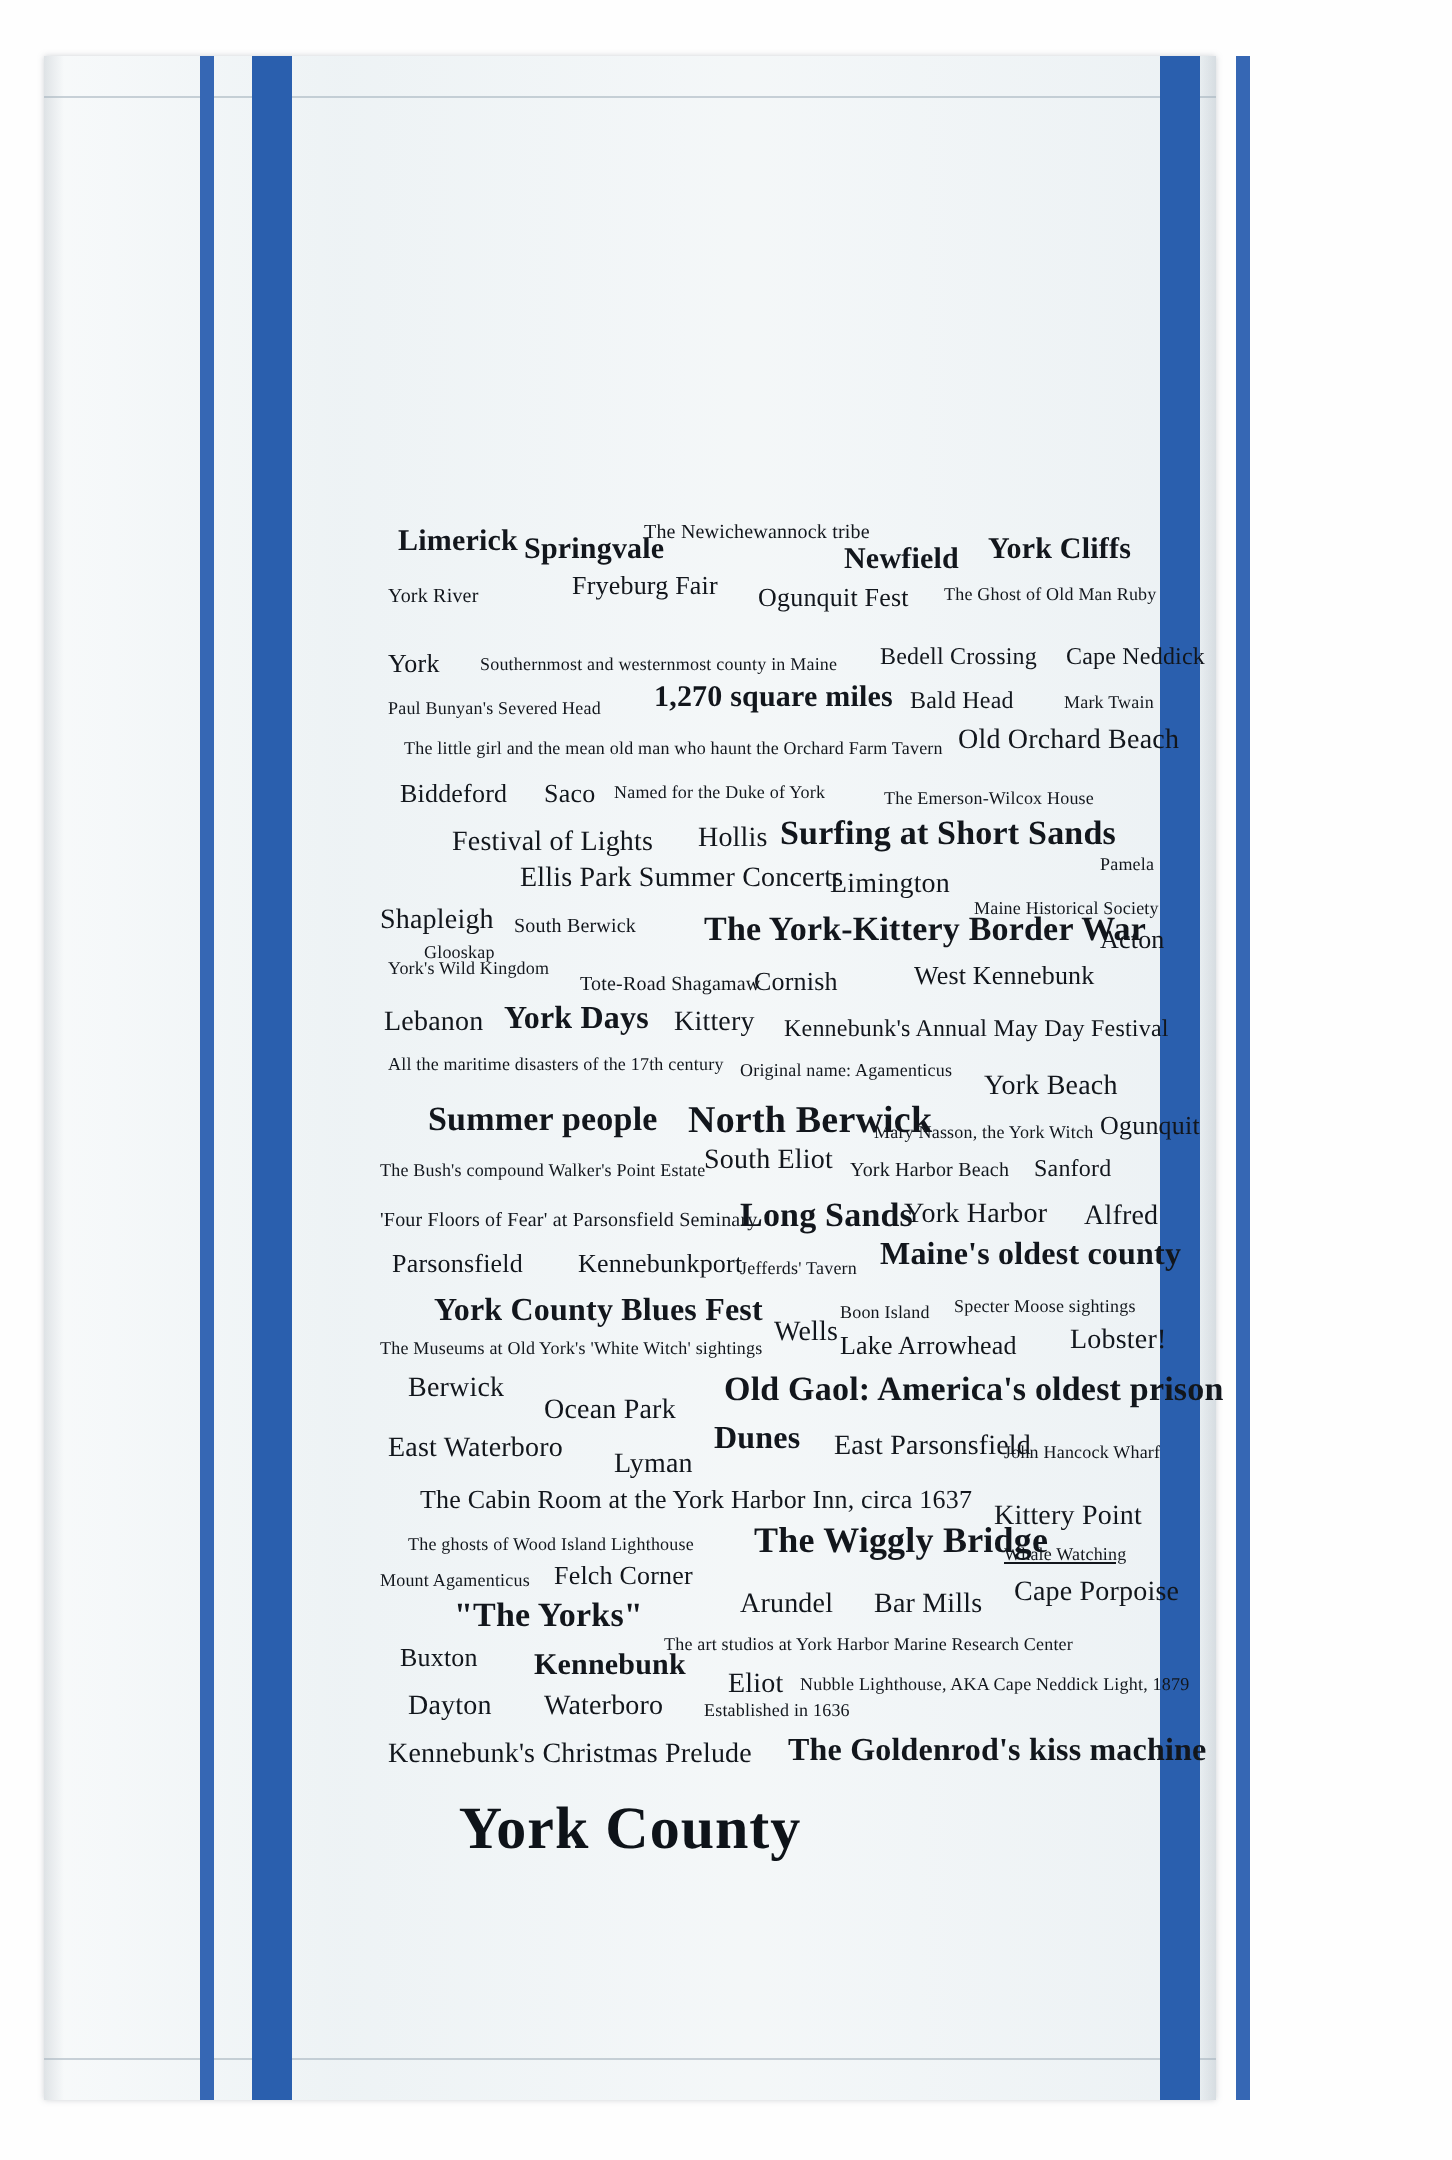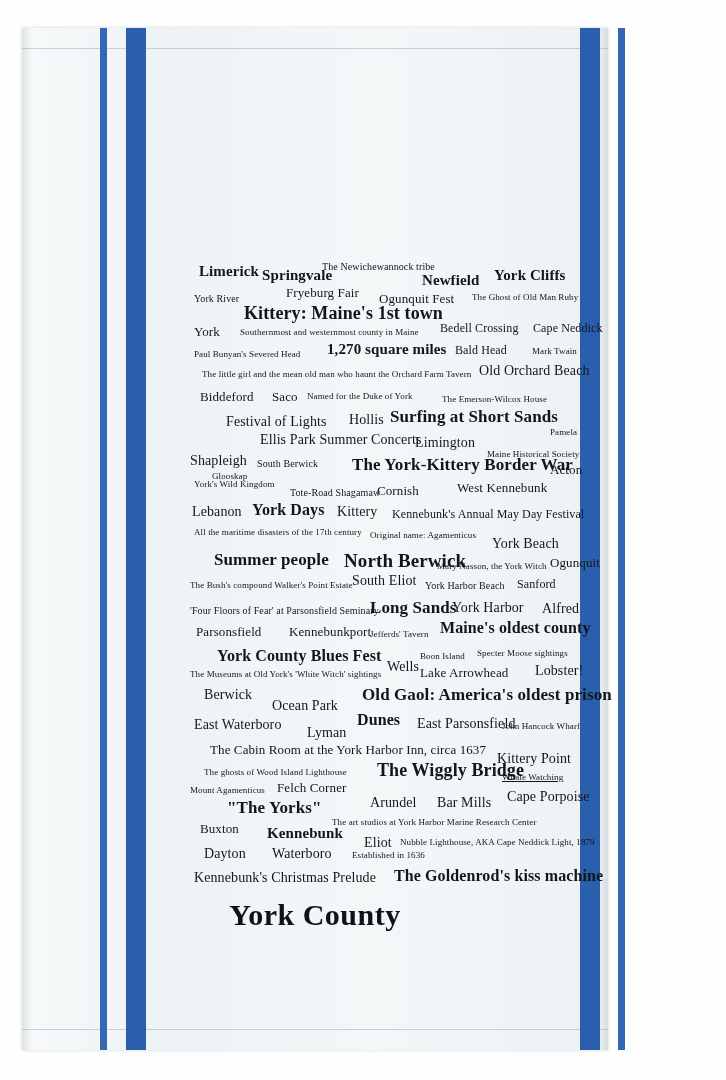--- a/index.html
+++ b/index.html
@@ -117,21 +117,20 @@
     <div id="word-cloud">
         <span class="word" style="left: 27px; top: 8px; font-size: 15px; color: rgb(18, 22, 28); font-weight: 600;">Limerick</span>
         <span class="word" style="left: 90px; top: 12px; font-size: 15px; color: rgb(18, 22, 28); font-weight: 600;">Springvale</span>
         <span class="word" style="left: 150px; top: 6px; font-size: 10px; color: rgb(18, 22, 28);">The Newichewannock tribe</span>
         <span class="word" style="left: 250px; top: 17px; font-size: 15px; color: rgb(18, 22, 28); font-weight: 600;">Newfield</span>
         <span class="word" style="left: 322px; top: 12px; font-size: 15px; color: rgb(18, 22, 28); font-weight: 600;">York Cliffs</span>
         <span class="word" style="left: 22px; top: 38px; font-size: 10px; color: rgb(18, 22, 28);">York River</span>
         <span class="word" style="left: 114px; top: 30px; font-size: 13px; color: rgb(18, 22, 28);">Fryeburg Fair</span>
         <span class="word" style="left: 207px; top: 36px; font-size: 13px; color: rgb(18, 22, 28);">Ogunquit Fest</span>
         <span class="word" style="left: 300px; top: 37px; font-size: 9px; color: rgb(18, 22, 28);">The Ghost of Old Man Ruby</span>
-        <span class="word" style="left: 72px; top: 48px; font-size: 18px; color: rgb(18, 22, 28); font-weight: 600;">Kittery: Maine's 1st town</span>
         <span class="word" style="left: 22px; top: 69px; font-size: 13px; color: rgb(18, 22, 28);">York</span>
         <span class="word" style="left: 68px; top: 72px; font-size: 9px; color: rgb(18, 22, 28);">Southernmost and westernmost county in Maine</span>
         <span class="word" style="left: 268px; top: 66px; font-size: 12px; color: rgb(18, 22, 28);">Bedell Crossing</span>
         <span class="word" style="left: 361px; top: 66px; font-size: 12px; color: rgb(18, 22, 28);">Cape Neddick</span>
         <span class="word" style="left: 22px; top: 94px; font-size: 9px; color: rgb(18, 22, 28);">Paul Bunyan's Severed Head</span>
         <span class="word" style="left: 155px; top: 86px; font-size: 15px; color: rgb(18, 22, 28); font-weight: 600;">1,270 square miles</span>
         <span class="word" style="left: 283px; top: 88px; font-size: 12px; color: rgb(18, 22, 28);">Bald Head</span>
         <span class="word" style="left: 360px; top: 91px; font-size: 9px; color: rgb(18, 22, 28);">Mark Twain</span>
         <span class="word" style="left: 30px; top: 114px; font-size: 9px; color: rgb(18, 22, 28);">The little girl and the mean old man who haunt the Orchard Farm Tavern</span>
         <span class="word" style="left: 307px; top: 108px; font-size: 14px; color: rgb(18, 22, 28);">Old Orchard Beach</span>

